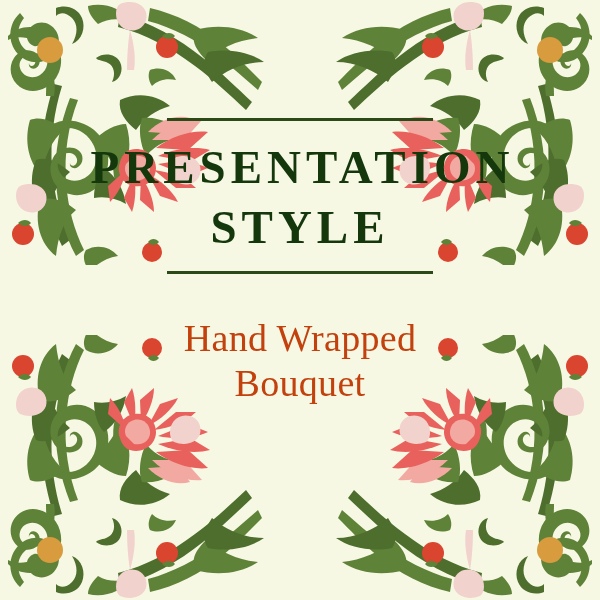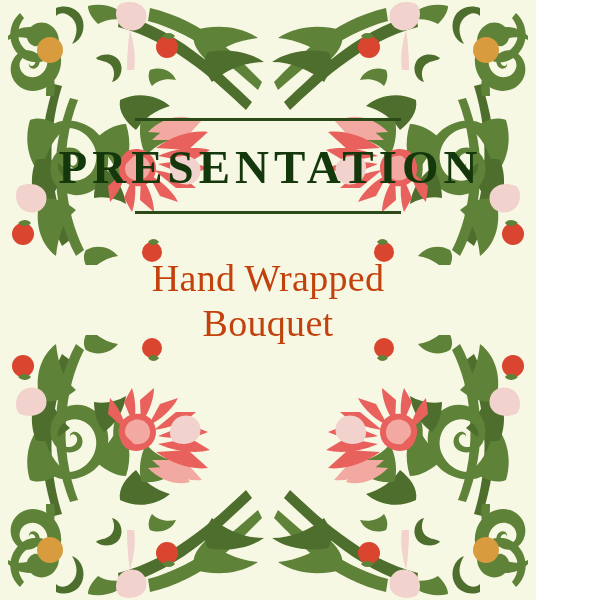--- a/index.html
+++ b/index.html
@@ -2,21 +2,21 @@
 <html><head>
 <meta charset="utf-8">
 <style>
   html, body {
     margin: 0;
     padding: 0;
     background: #ffffff;
   }
   #poster {
     position: relative;
-    width: 536px;
+    width: 600px;
     height: 600px;
     background: #f7f8e4;
     overflow: hidden;
     font-family: "Liberation Serif", "DejaVu Serif", serif;
   }
 
   
   .corner {
     position: absolute;
     width: 265px;
@@ -368,20 +368,21 @@
       </g>
     </svg>
   </div>
 
   <div class="content">
 
     <div class="rule rule-top"></div>
 
     <h1 class="title">
       <span>PRESENTATION</span><br>
+      <span>STYLE</span>
     </h1>
 
     <div class="rule rule-bottom"></div>
 
     <p class="subtitle">
       <span>Hand Wrapped</span><br>
       <span>Bouquet</span>
     </p>
 
   </div>

